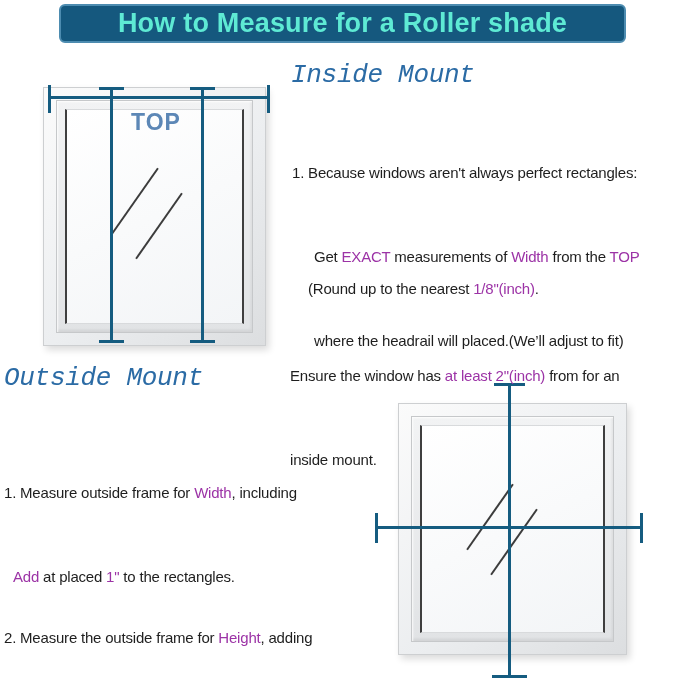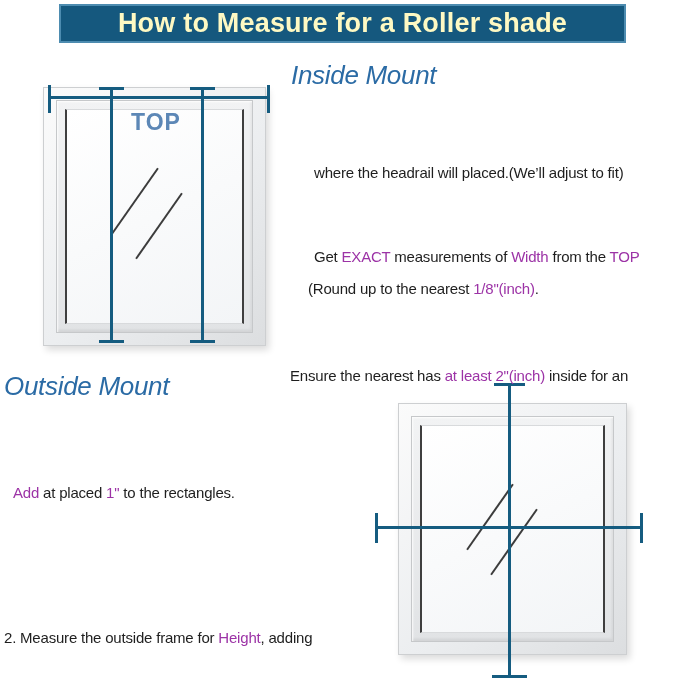--- a/index.html
+++ b/index.html
@@ -1,29 +1,29 @@
 <!DOCTYPE html>
 <html><head>
 <meta charset="utf-8">
 <style>
   html,body{margin:0;padding:0}
   .canvas{position:relative;width:679px;height:685px;background:#ffffff;overflow:hidden;
           font-family:"Liberation Sans",sans-serif}
 
   
   .banner{position:absolute;left:59px;top:4px;width:563px;height:35px;
-          background:#15587e;border:2px solid #4d8cb0;border-radius:0;
+          background:#15587e;border:2px solid #4d8cb0;border-radius:6px;
           display:flex;align-items:center;justify-content:center;
-          font-weight:bold;font-size:27px;color:#fef9c3;letter-spacing:.2px}
+          font-weight:bold;font-size:27px;color:#5eead4;letter-spacing:.2px}
 
   
-  .heading{position:absolute;font-family:Liberation Sans, sans-serif;font-style:italic;
+  .heading{position:absolute;font-family:Liberation Mono, monospace;font-style:italic;
            font-size:26px;color:#2b6ba5;letter-spacing:-.3px}
   .pos-inside-heading{left:291px;top:60px}
-  .pos-outside-heading{left:4px;top:371px}
+  .pos-outside-heading{left:4px;top:363px}
 
   
   .tblock{position:absolute;font-size:15px;line-height:28px;color:#1e1e1e;
           letter-spacing:-.2px;white-space:pre-wrap}
   .pos-i1{left:292px;top:103px;width:386px}
   .pos-i2{left:291px;top:219px;width:388px}
   .pos-note{left:290px;top:306px;width:388px}
   .pos-o1{left:4px;top:423px;width:382px}
   .pos-o2{left:4px;top:568px;width:382px}
   .pos-fn{left:3px;top:648px;width:420px}
@@ -100,35 +100,38 @@
   <div class="ml" style="left:494px;top:383px;width:31px;height:3px"></div>
   <div class="ml" style="left:492px;top:675px;width:35px;height:3px"></div>
 
   <div class="ml" style="left:376px;top:526px;width:267px;height:3px"></div>
   <div class="ml" style="left:375px;top:513px;width:3px;height:30px"></div>
   <div class="ml" style="left:640px;top:513px;width:3px;height:30px"></div>
 
   <div class="heading pos-inside-heading">Inside Mount</div>
 
   <div class="tblock pos-i1">
+    <div class="line"><span>1. Because windows aren't always perfect rectangles:</span></div>
+    <div class="line ind22"><span>Get </span><span class="purple">EXACT</span><span> measurements of </span><span class="purple">Width</span><span> from the </span><span class="purple">TOP</span></div>
     <div class="line ind22"><span>where the headrail will placed.(We’ll adjust to fit)</span></div>
-    <div class="line ind22"><span>Get </span><span class="purple">EXACT</span><span> measurements of </span><span class="purple">Width</span><span> from the </span><span class="purple">TOP</span></div>
   </div>
 
   <div class="tblock pos-i2">
     <div class="line ind17"><span>(Round up to the nearest </span><span class="purple">1/8"(inch)</span><span>.</span></div>
   </div>
 
   <div class="tblock pos-note">
-    <div class="line"><span>Ensure the nearest has </span><span class="purple">at least 2"(inch)</span><span> inside for an</span></div>
+    <div class="line"><span>Ensure the window has </span><span class="purple">at least 2"(inch)</span><span> from for an</span></div>
+    <div class="line"><span>inside mount.</span></div>
   </div>
 
   <div class="heading pos-outside-heading">Outside Mount</div>
 
   <div class="tblock pos-o1">
+    <div class="line"><span>1. Measure outside frame for </span><span class="purple">Width</span><span>, including</span></div>
     <div class="line ind9"><span class="purple">Add</span><span> at placed </span><span class="purple">1"</span><span> to the rectangles.</span></div>
     
   </div>
 
   <div class="tblock pos-o2">
     <div class="line"><span>2. Measure the outside frame for </span><span class="purple">Height</span><span>, adding</span></div>
     
   </div>
 
   <div class="tblock pos-fn">

